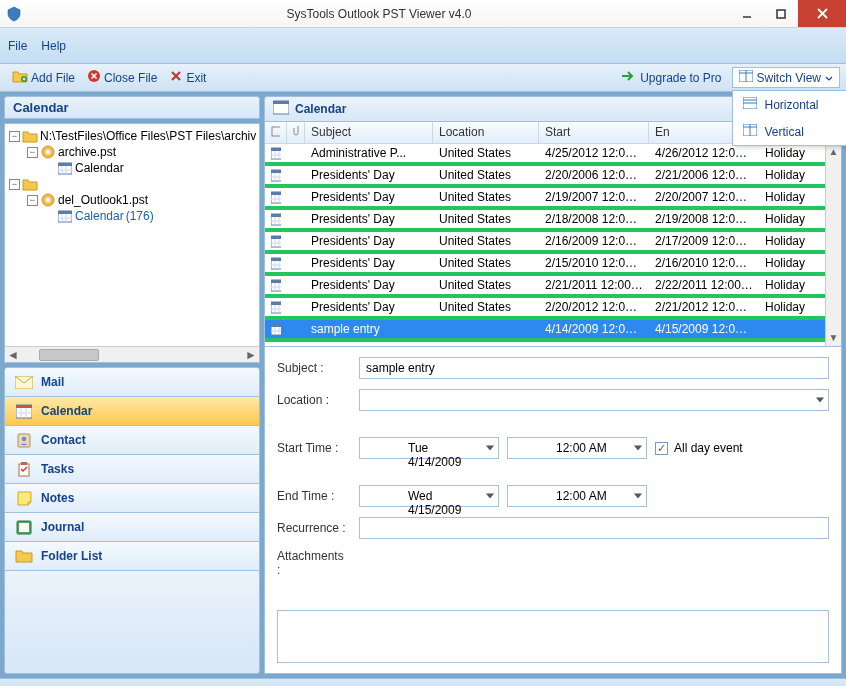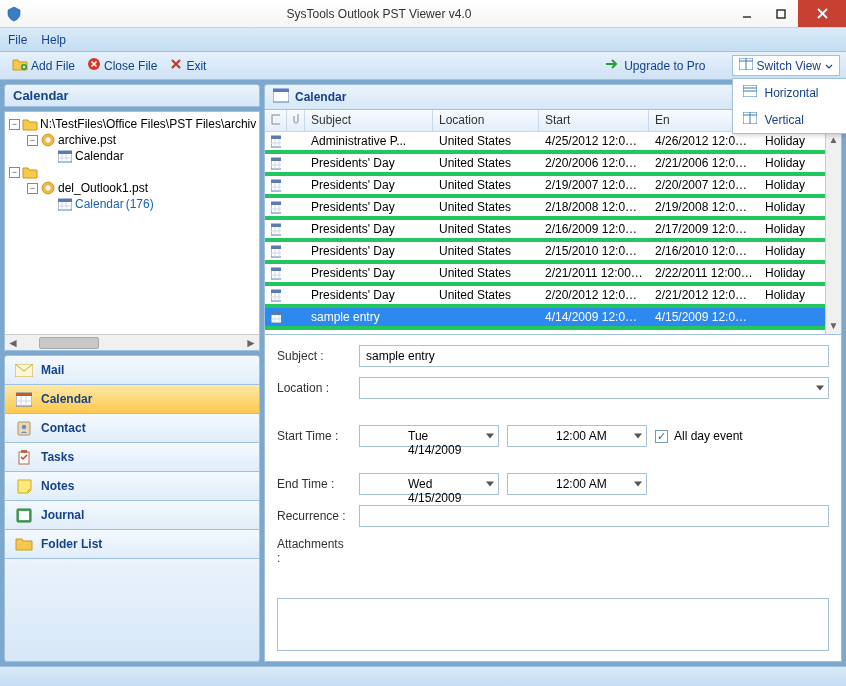--- a/index.html
+++ b/index.html
@@ -7,27 +7,27 @@
 
 
 .titlebar { height: 28px; background: linear-gradient(#fff, #f5f5f5); border-bottom: 1px solid #d0d0d0; display: flex; align-items: center; position: relative; }
 .titlebar .app-icon { width: 16px; height: 16px; margin: 0 6px; }
 .titlebar .title { flex: 1; text-align: center; color: #333; }
 .titlebar .win-controls { display: flex; height: 100%; }
 .titlebar .win-btn { width: 34px; display: flex; align-items: center; justify-content: center; }
 .titlebar .win-btn.close { background: #c84031; color: #fff; width: 48px; }
 
 
-.menubar { height: 24px; background: linear-gradient(#d9eaf9, #c4ddf2); border-bottom: 1px solid #9fc0de; display: flex; align-items: center; padding: 0 8px; gap: 14px; }
+.menubar { height: 36px; background: linear-gradient(#d9eaf9, #c4ddf2); border-bottom: 1px solid #9fc0de; display: flex; align-items: center; padding: 0 8px; gap: 14px; }
 .menubar .menu-item { color: #15428b; }
 
 
 .toolbar { height: 28px; background: linear-gradient(#e6f1fb, #cfe2f4); border-bottom: 1px solid #9fc0de; display: flex; align-items: center; padding: 0 6px; }
 .toolbar .tb-btn { display: flex; align-items: center; gap: 3px; padding: 2px 6px; color: #15428b; }
-.toolbar .tb-right { margin-left: auto; display: flex; align-items: center; gap: 20px; }
+.toolbar .tb-right { margin-left: auto; display: flex; align-items: center; gap: 4px; }
 .toolbar .switch-view { border: 1px solid #9fc0de; background: #fff; padding: 2px 6px; display: flex; align-items: center; gap: 4px; color: #15428b; position: relative; }
 
 
 .switch-dropdown { position: absolute; top: 22px; left: -1px; width: 126px; background: #fff; border: 1px solid #9fc0de; box-shadow: 2px 2px 4px rgba(0,0,0,0.15); z-index: 100; }
 .switch-dropdown .dd-item { display: flex; align-items: center; gap: 8px; padding: 6px 10px; color: #15428b; }
 
 
 .content { display: flex; height: calc(686px - 28px - 24px - 28px - 20px); background: #7da8ce; padding: 4px; gap: 4px; }
 
 

